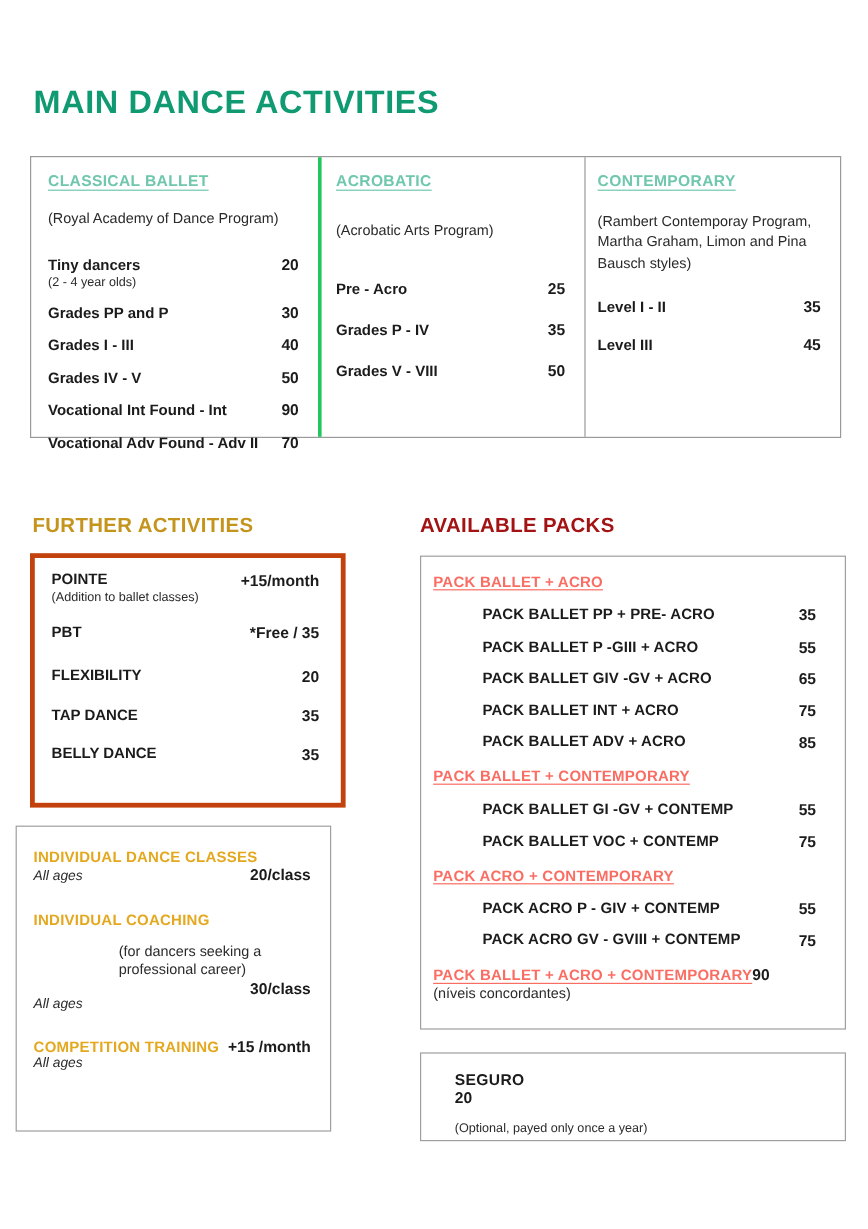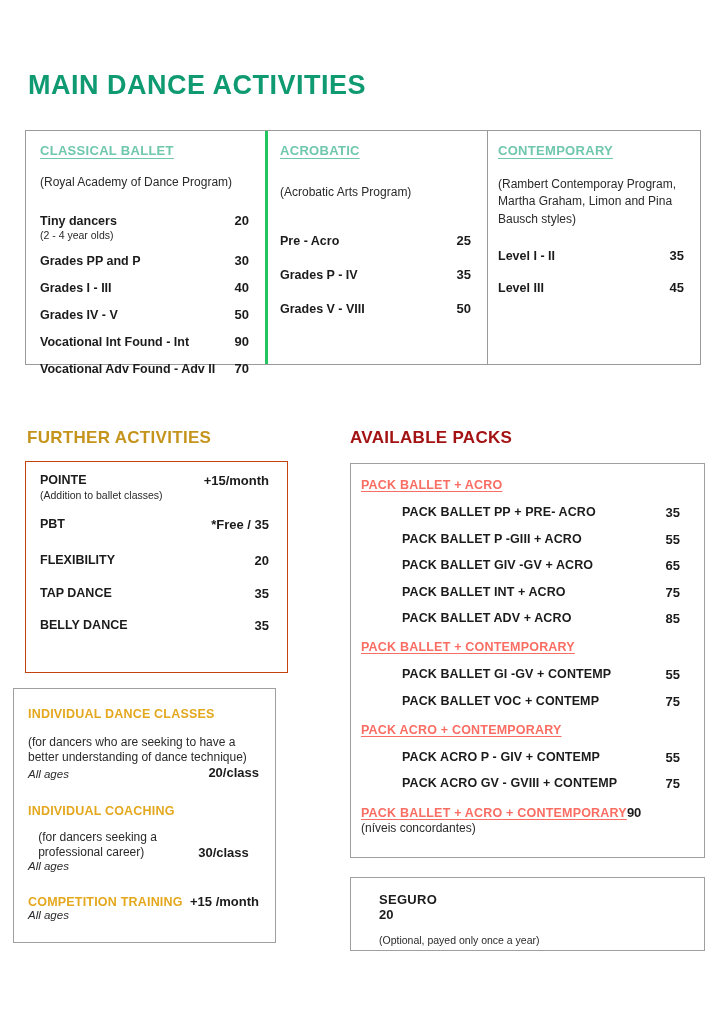--- a/index.html
+++ b/index.html
@@ -83,21 +83,21 @@
   .further-heading { left: 27px; top: 428px; color: #c5941d; }
   .packs-heading   { left: 350px; top: 428px; color: #a31313; }
 
   
   .further-box {
     position: absolute;
     left: 25px;
     top: 461px;
     width: 263px;
     height: 212px;
-    border: 1px solid #c2410c;
+    border: 4px solid #c2410c;
     padding: 11px 16px 16px 14px;
   }
   .further-item { margin-bottom: 14px; }
   .further-item .price-row-main { align-items: flex-start; }
   .f-pbt    { margin-top: 16px; }
   .f-flex   { margin-top: 21px; }
   .f-tap    { margin-top: 18px; }
   .f-belly  { margin-top: 17px; }
 
   
@@ -129,21 +129,21 @@
   }
   .ind-ages { font-size: 11.5px; font-style: italic; color: #2a2a2a; }
   .ind-price { font-size: 13px; font-weight: bold; }
   .ind-sec2 { margin-top: 24px; }
   .ind-sec3 { margin-top: 22px; }
   .ind-head-row {
     display: flex;
     justify-content: space-between;
     align-items: center;
   }
-  .ind-coach-mid { display: flex; justify-content: center; align-items: flex-end; margin-top: 12px; }
+  .ind-coach-mid { display: flex; justify-content: flex-end; align-items: flex-end; margin-top: 12px; flex-direction: column; }
   .ind-coach-mid .ind-desc { margin-top: 0; }
 
   
   .packs-box {
     position: absolute;
     left: 350px;
     top: 463px;
     width: 355px;
     height: 395px;
     border: 1px solid #9f9f9f;
@@ -331,21 +331,20 @@
         <span class="row-label">BELLY DANCE</span>
         <span class="row-price">35</span>
       </div>
     </div>
   </div>
 
   <div class="individual-box">
 
     <div>
       <div class="ind-heading">INDIVIDUAL DANCE CLASSES</div>
-      <div class="ind-desc">(for dancers who are seeking to have a better understanding of dance technique)</div>
       <div class="ind-bottom">
         <span class="ind-ages">All ages</span>
         <span class="ind-price">20/class</span>
       </div>
     </div>
 
     <div class="ind-sec2">
       <div class="ind-heading">INDIVIDUAL COACHING</div>
       <div class="ind-coach-mid">
         <span class="ind-desc" style="max-width:160px;">(for dancers seeking a professional career)</span>

